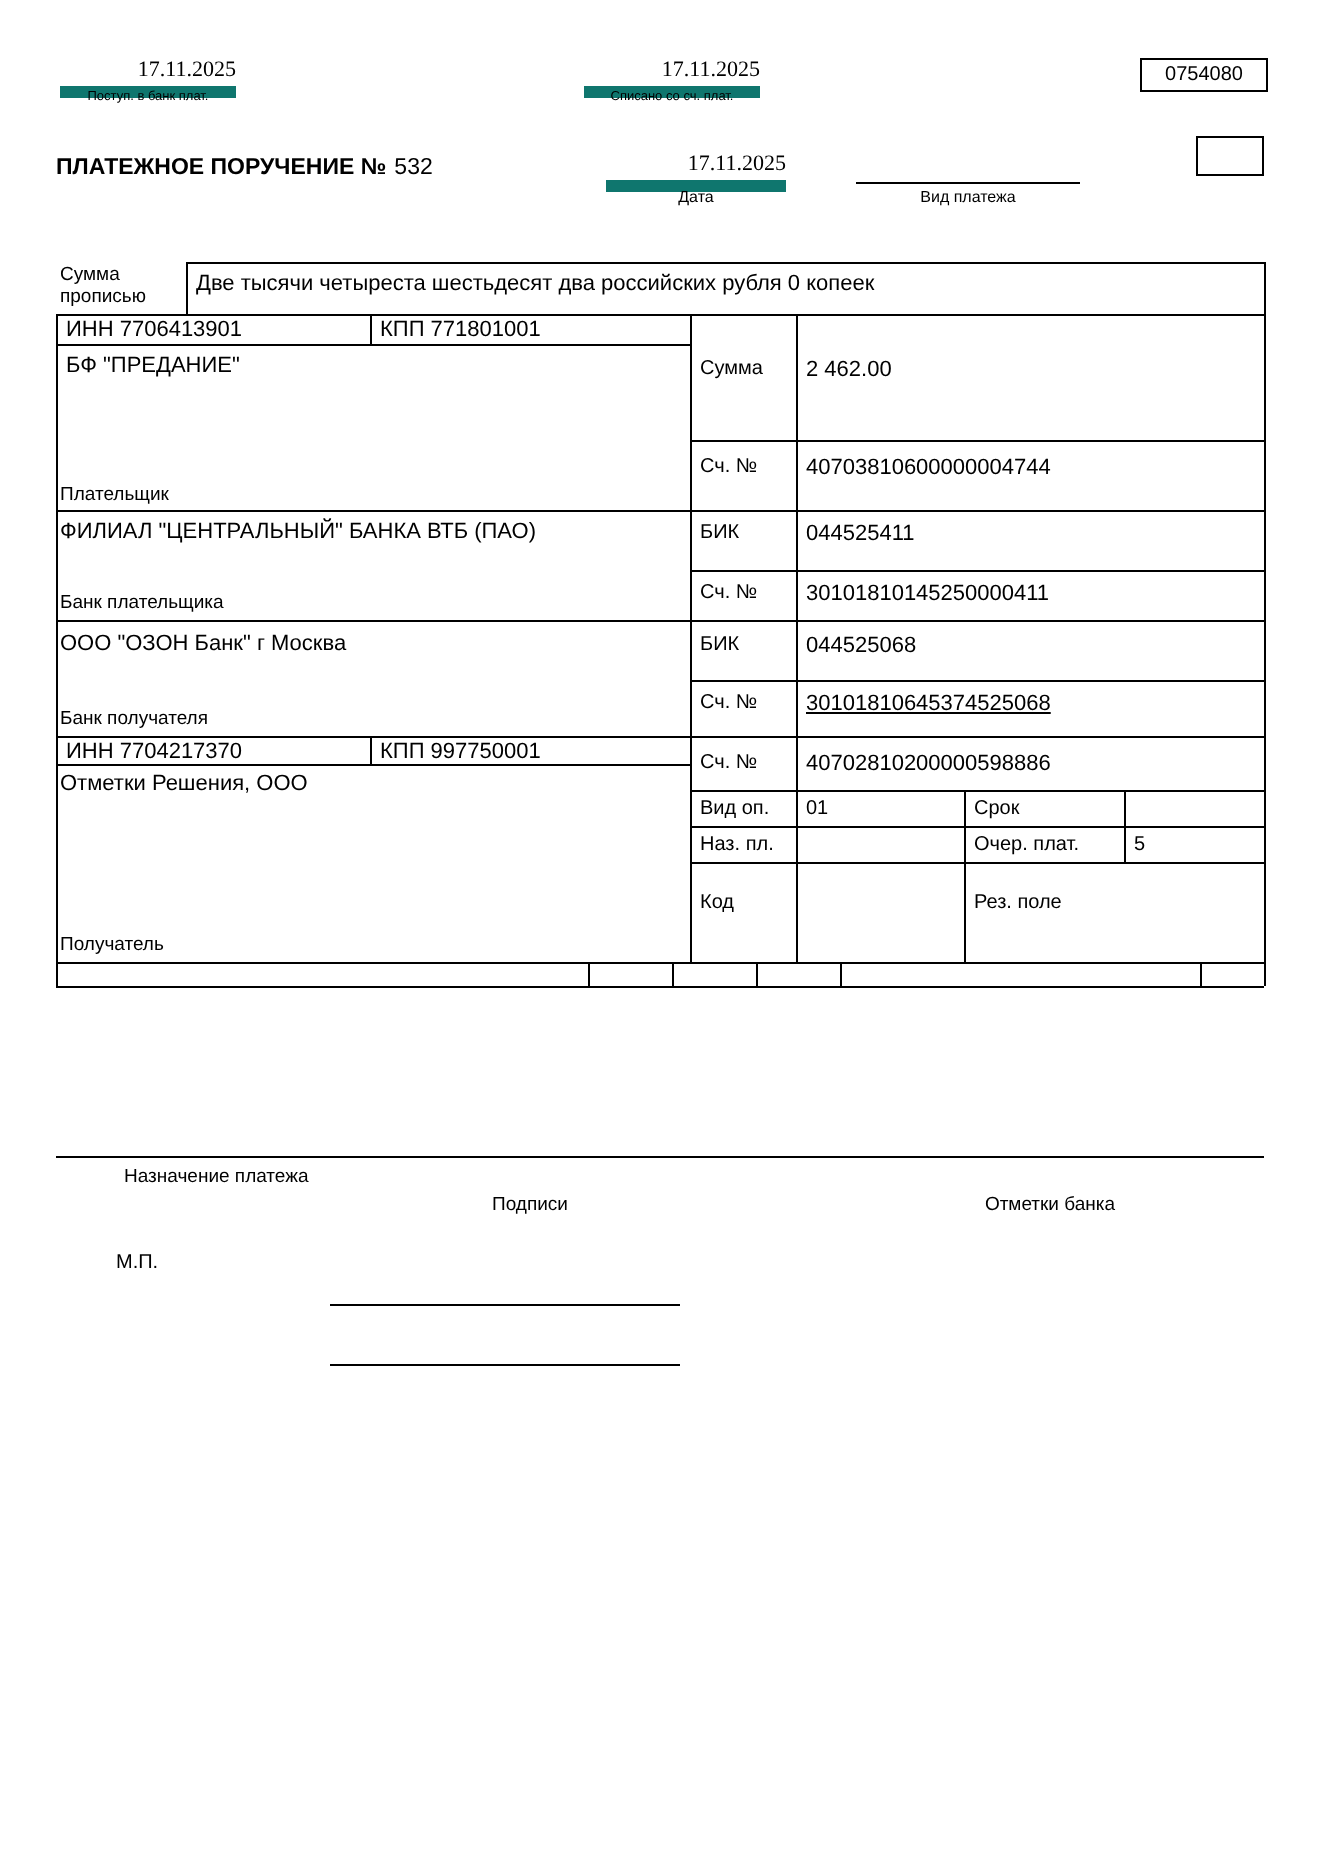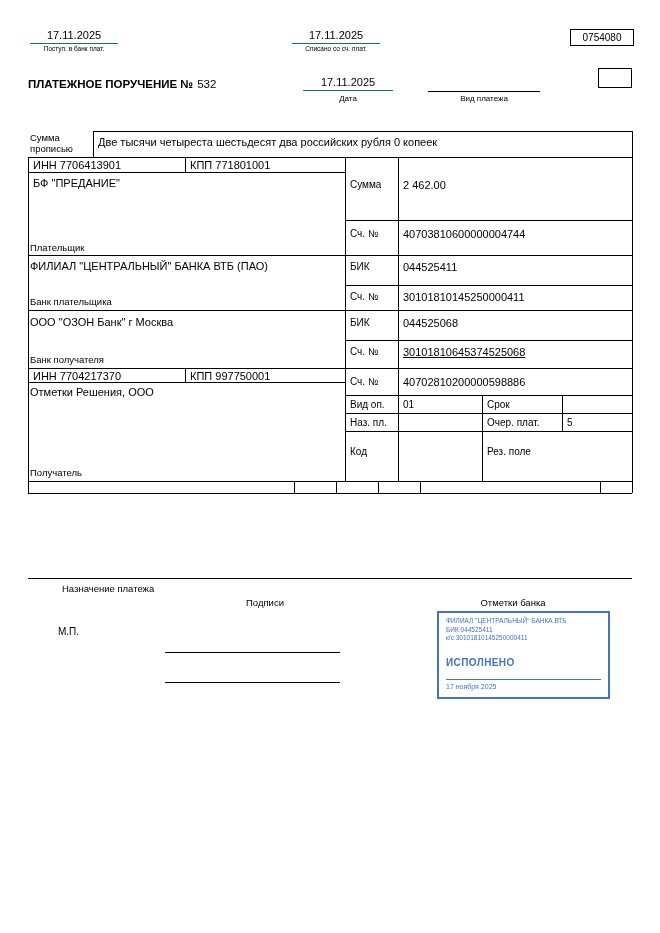--- a/index.html
+++ b/index.html
@@ -8,21 +8,21 @@
     position:relative; width:660px; height:933px; background:#ffffff;
     font-family:"Liberation Sans", sans-serif; color:#000; overflow:hidden;
   }
   .hl { position:absolute; height:1px; background:#000; }
   .vl { position:absolute; width:1px; background:#000; }
   .t   { position:absolute; font-size:11px; white-space:nowrap; }
   .lbl { position:absolute; font-size:9.5px; white-space:nowrap; }
   .rl  { position:absolute; font-size:10px; white-space:nowrap; }
   .sg  { position:absolute; font-size:10px; white-space:nowrap; }
   .tiny{ position:absolute; font-size:6.5px; white-space:nowrap; text-align:center; }
-  .uline { border-bottom:1px solid #0f766e; text-align:center; padding-bottom:2px; }
+  .uline { border-bottom:6px solid #0f766e; text-align:right; padding-bottom:2px;font-family:Liberation Serif, serif; }
   .box { position:absolute; border:1px solid #000; }
   .title { position:absolute; left:28px; top:78px; font-size:11.5px; font-weight:bold; white-space:nowrap; }
   .title .num { font-weight:normal; margin-left:4px;margin-top:36px; }
   .wordslabel { position:absolute; left:30px; top:132px; width:60px; font-size:9.5px; line-height:11px; }
   .stamp {
     position:absolute; left:437px; top:611px; width:173px; height:88px;
     border:2px solid #4472c4; color:#4472c4; padding:4px 7px;
   }
   .stamp .s1 { font-size:6.5px; line-height:8.5px; white-space:nowrap; }
   .stamp .status { font-size:10px; font-weight:bold; margin-top:14px; letter-spacing:0.4px; }
@@ -119,27 +119,19 @@
   <div class="sg" style="left:487px;top:399px;">Срок</div>
   <div class="sg" style="left:350px;top:417px;">Наз. пл.</div>
   <div class="sg" style="left:487px;top:417px;">Очер. плат.</div>
   <div class="sg" style="left:567px;top:417px;">5</div>
   <div class="sg" style="left:350px;top:446px;">Код</div>
   <div class="sg" style="left:487px;top:446px;">Рез. поле</div>
 
   <div class="lbl" style="left:28px;top:583px;margin-left:34px;">Назначение платежа</div>
 
   <div class="lbl" style="left:200px;top:597px;width:130px;text-align:center;">Подписи</div>
-  <div class="lbl" style="left:443px;top:597px;width:140px;text-align:center;">Отметки банка</div>
+  <div class="lbl" style="left:455px;top:597px;width:140px;text-align:center;">Отметки банка</div>
   <div class="lbl" style="left:58px;top:626px;font-size:10px;">М.П.</div>
   <div class="hl" style="left:165px;top:652px;width:175px;"></div>
   <div class="hl" style="left:165px;top:682px;width:175px;"></div>
 
-  <div class="stamp">
-    <div class="s1">ФИЛИАЛ "ЦЕНТРАЛЬНЫЙ" БАНКА ВТБ</div>
-    <div class="s1">БИК 044525411</div>
-    <div class="s1">к/с 30101810145250000411</div>
-    <div class="status">ИСПОЛНЕНО</div>
-    <div class="sline"></div>
-    <div class="sdate">17 ноября 2025</div>
-  </div>
 
 </div>
 
 </body></html>

